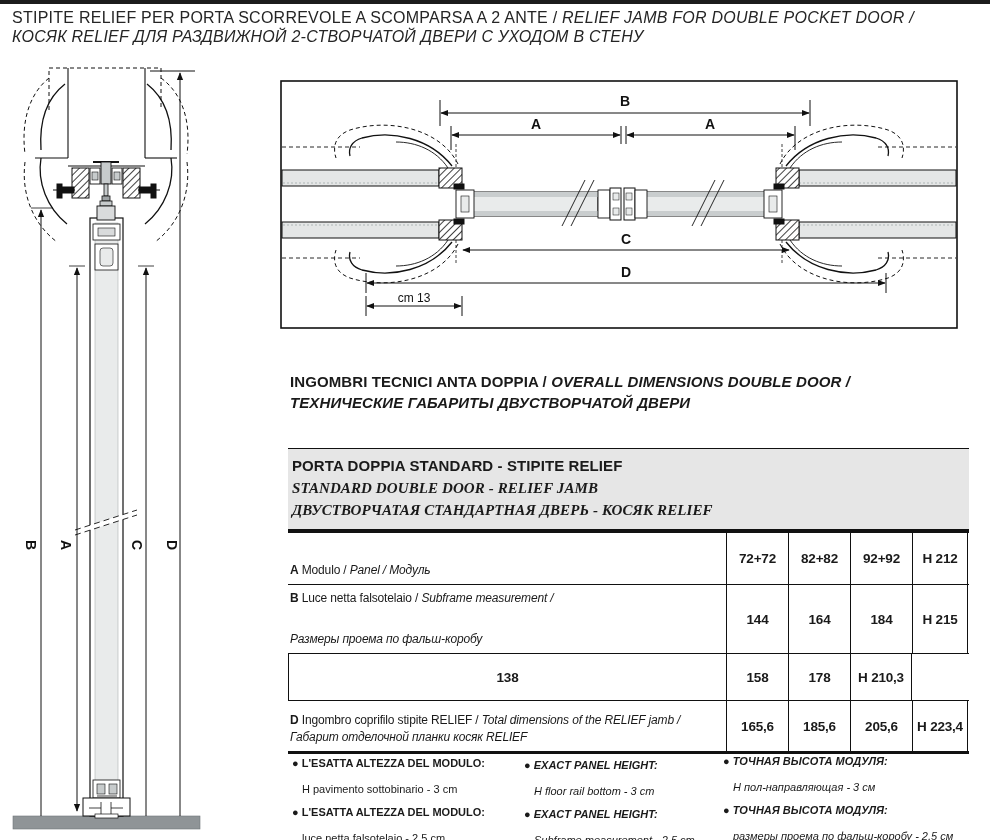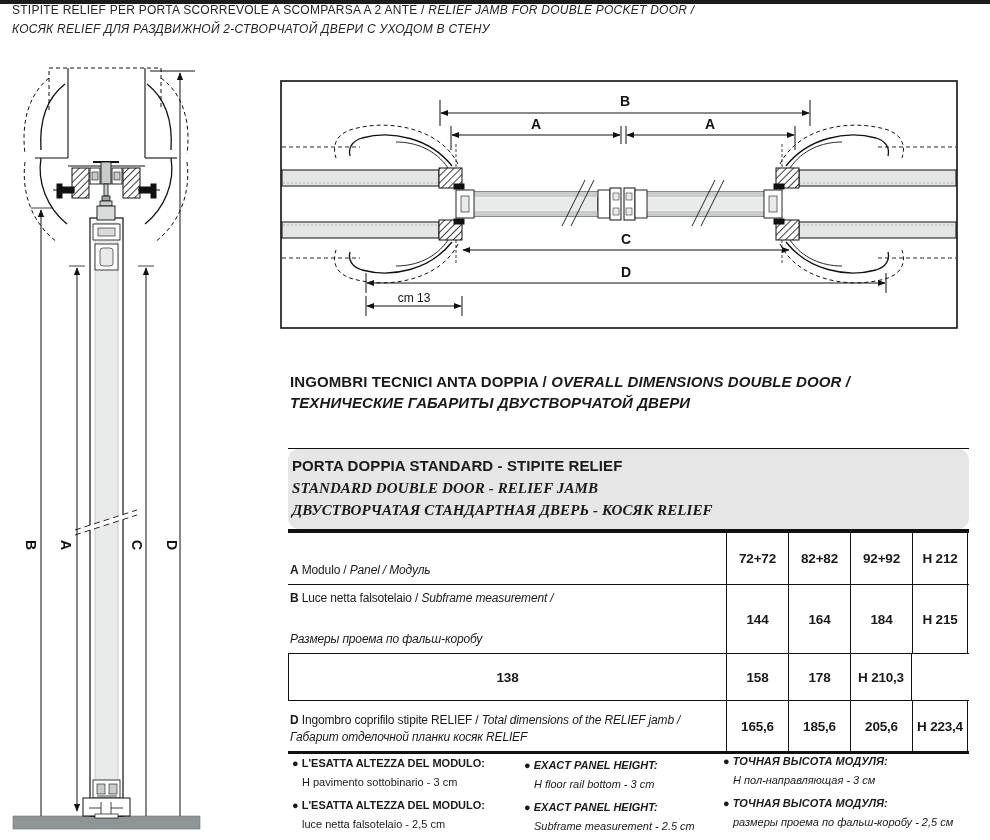--- a/index.html
+++ b/index.html
@@ -1,51 +1,51 @@
 <!DOCTYPE html>
 <html><head>
 <meta charset="utf-8">
 <style>
   html,body{margin:0;padding:0;}
   body{
     width:990px;height:840px;position:relative;background:#fff;overflow:hidden;
     font-family:"Liberation Sans",sans-serif;color:#1a1a1a;
   }
   .top-bar{position:absolute;left:0;top:0;width:990px;height:4px;background:#1c1c1c;}
-  .page-header{position:absolute;left:12px;top:1px;font-size:12px;line-height:19px;letter-spacing:.25px;color:#252525;}
+  .page-header{position:absolute;left:12px;top:8px;font-size:16px;line-height:19px;letter-spacing:.25px;color:#252525;}
   .page-header .it{font-style:normal;}
   .page-header .en,.page-header .ru{font-style:italic;}
 
   .svg-abs{position:absolute;}
 
   .section-heading{position:absolute;left:290px;top:371px;font-size:15px;font-weight:bold;line-height:21px;letter-spacing:.1px;}
   .section-heading .en,.section-heading .ru{font-style:italic;}
 
   .spec-table{position:absolute;left:288px;top:448px;width:681px;}
   .spec-table .top-rule{height:0;border-top:1.6px solid #111;}
-  .table-title{background:#e6e6e6;padding:6px 8px 8px 4px;font-size:15px;font-weight:bold;line-height:22px;letter-spacing:.1px;border-radius:11px;}
+  .table-title{background:#e6e6e6;padding:6px 8px 8px 4px;font-size:15px;font-weight:bold;line-height:22px;letter-spacing:.1px;}
   .table-title .en,.table-title .ru{font-style:italic;font-family:Liberation Serif, serif;}
   .thick-rule{height:4px;background:#111;}
   .table-rows{border-bottom:3px solid #111;}
   .t-row{display:grid;grid-template-columns:438px 62px 62px 62px 56px;align-items:stretch;}
   .t-row + .t-row{border-top:1px solid #111;}
   .t-row.h51{min-height:51px}.t-row.h55{min-height:55px}.t-row.h46{min-height:46px}.t-row.h50{min-height:50px}
   .cell-desc{display:flex;flex-direction:column;justify-content:flex-end;padding:5px 18px 5px 2px;
     font-size:12px;line-height:17px;letter-spacing:-0.15px;}
   .cell-desc .letter{font-weight:bold;}
   .cell-desc .en,.cell-desc .ru{font-style:italic;}
   .cell-desc .ru-block{display:block;font-style:italic;margin-top:24px;}
   .cell-val{display:flex;align-items:center;justify-content:center;font-size:13.5px;font-weight:bold;
     border-left:1.4px solid #111;letter-spacing:-0.2px;}
   .cell-val.last{border-right:1.4px solid #111;}
 
   .notes-col{position:absolute;font-size:11px;line-height:16px;}
   .notes-col .note{margin-bottom:7px;}
   .notes-col .note-title{font-weight:bold;}
-  .notes-col .note-sub{padding-left:10px;margin-top:3px;}
+  .notes-col .note-sub{padding-left:10px;margin-top:10px;}
   .notes-col.italic .note-title,.notes-col.italic .note-sub{font-style:italic;}
   #notes-it{left:292px;top:755px;width:228px;}
   #notes-en{left:524px;top:757px;width:198px;}
   #notes-ru{left:723px;top:753px;width:246px;}
 </style>
 </head>
 <body>
 
 <div class="top-bar"></div>
 

